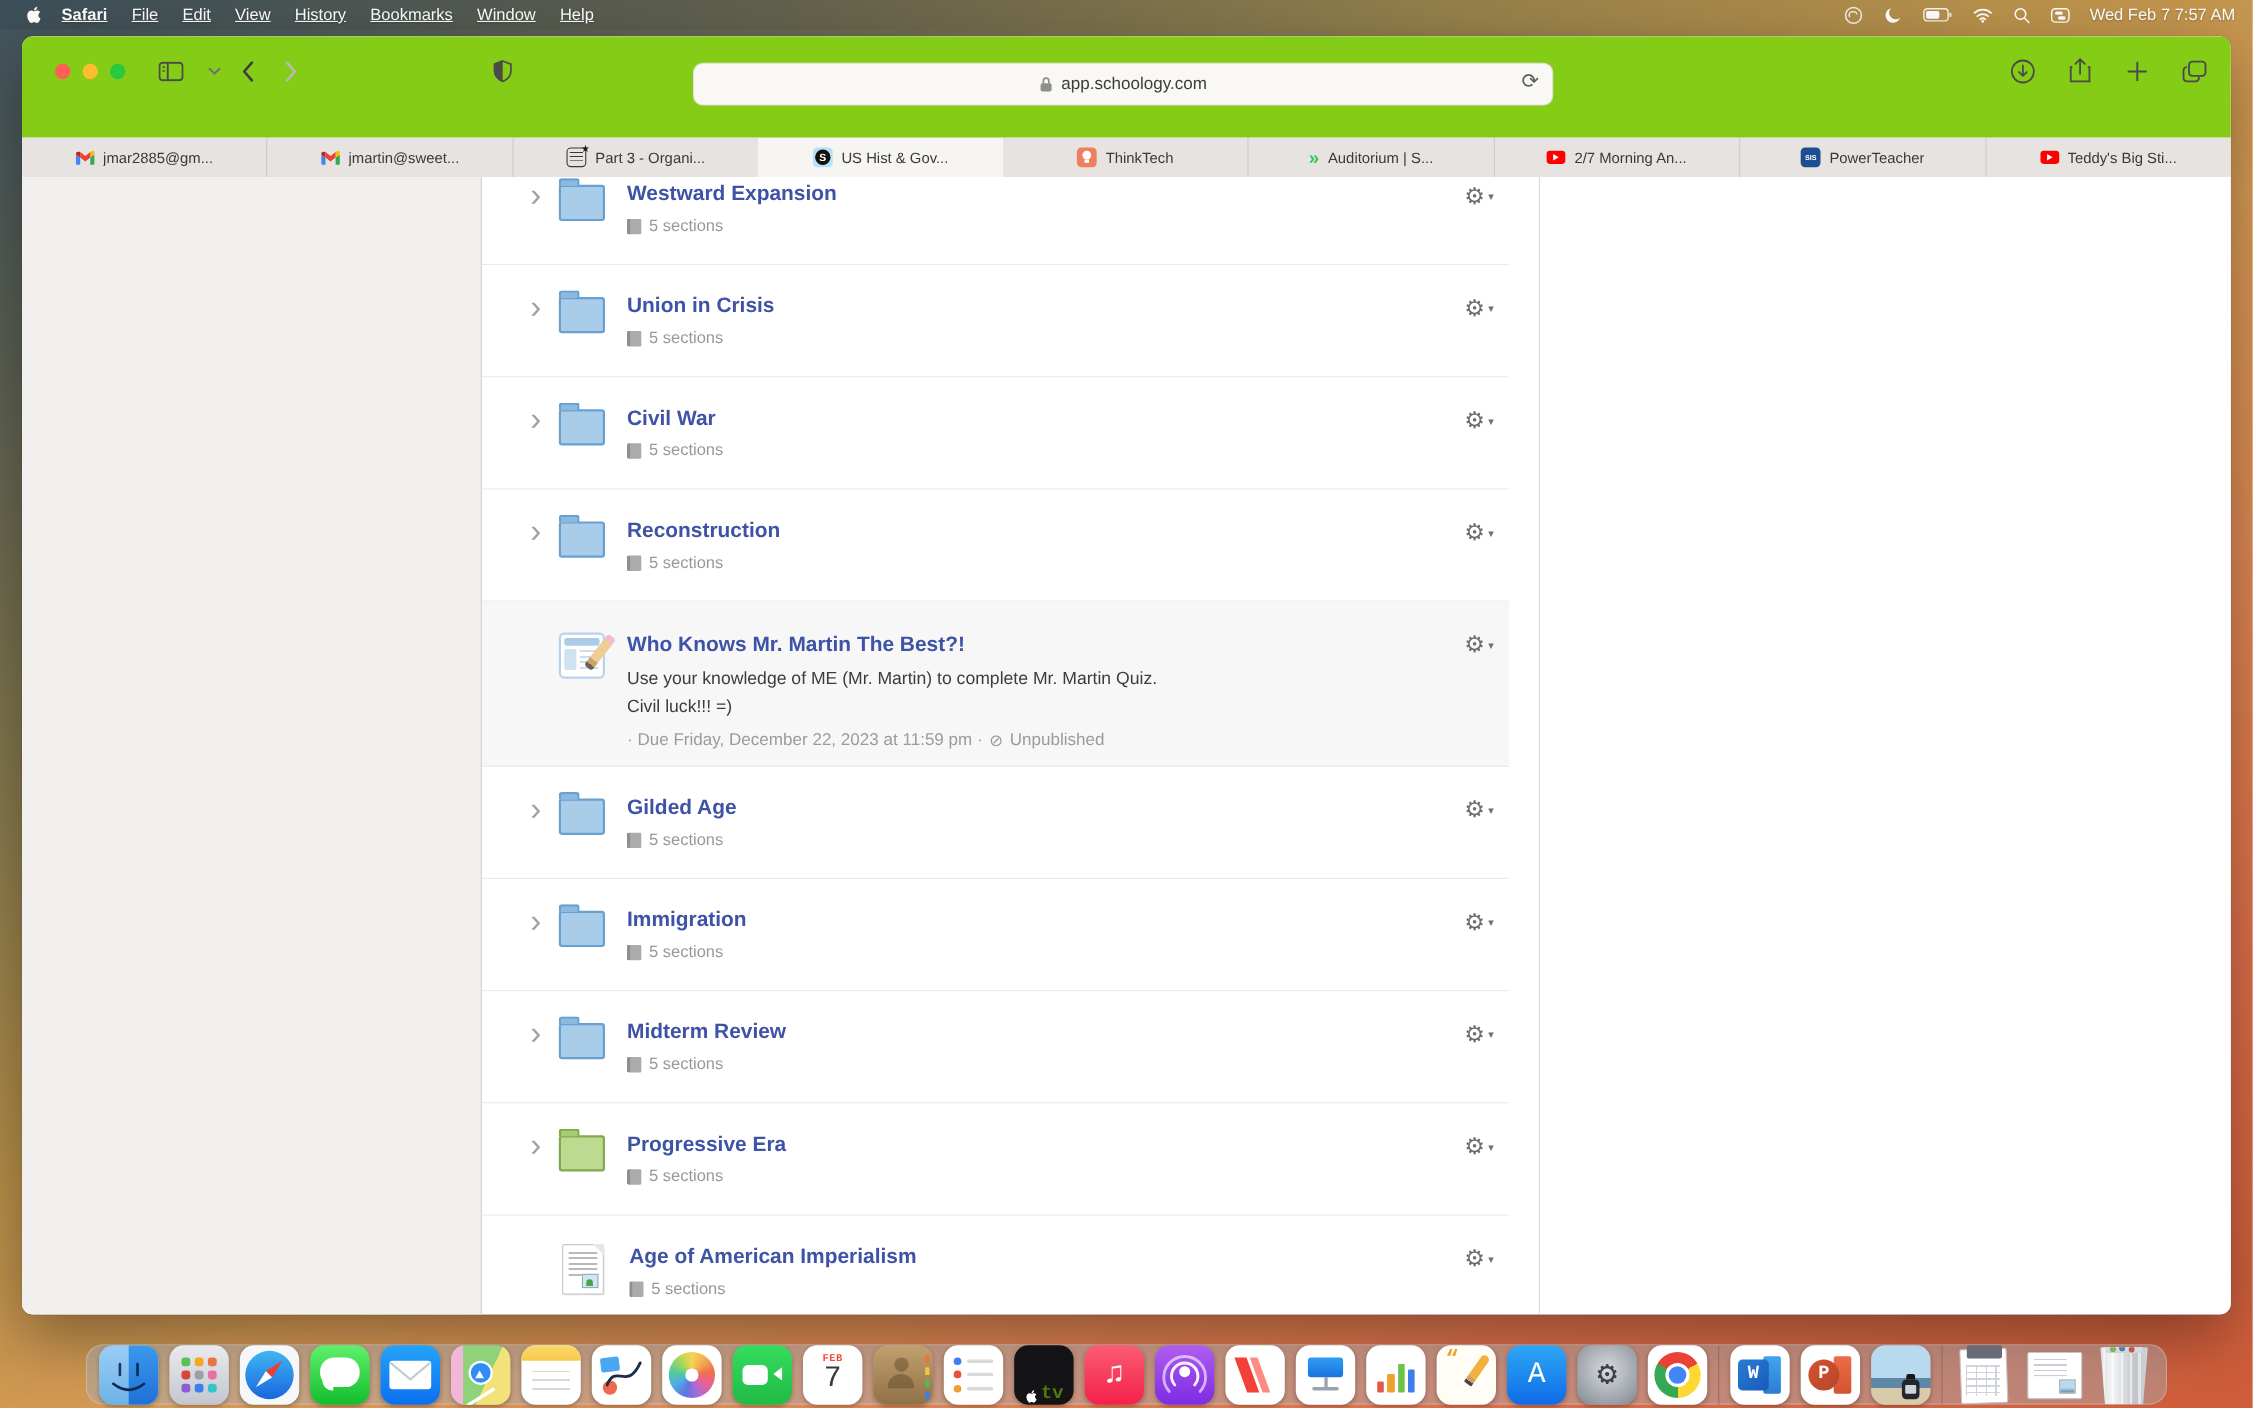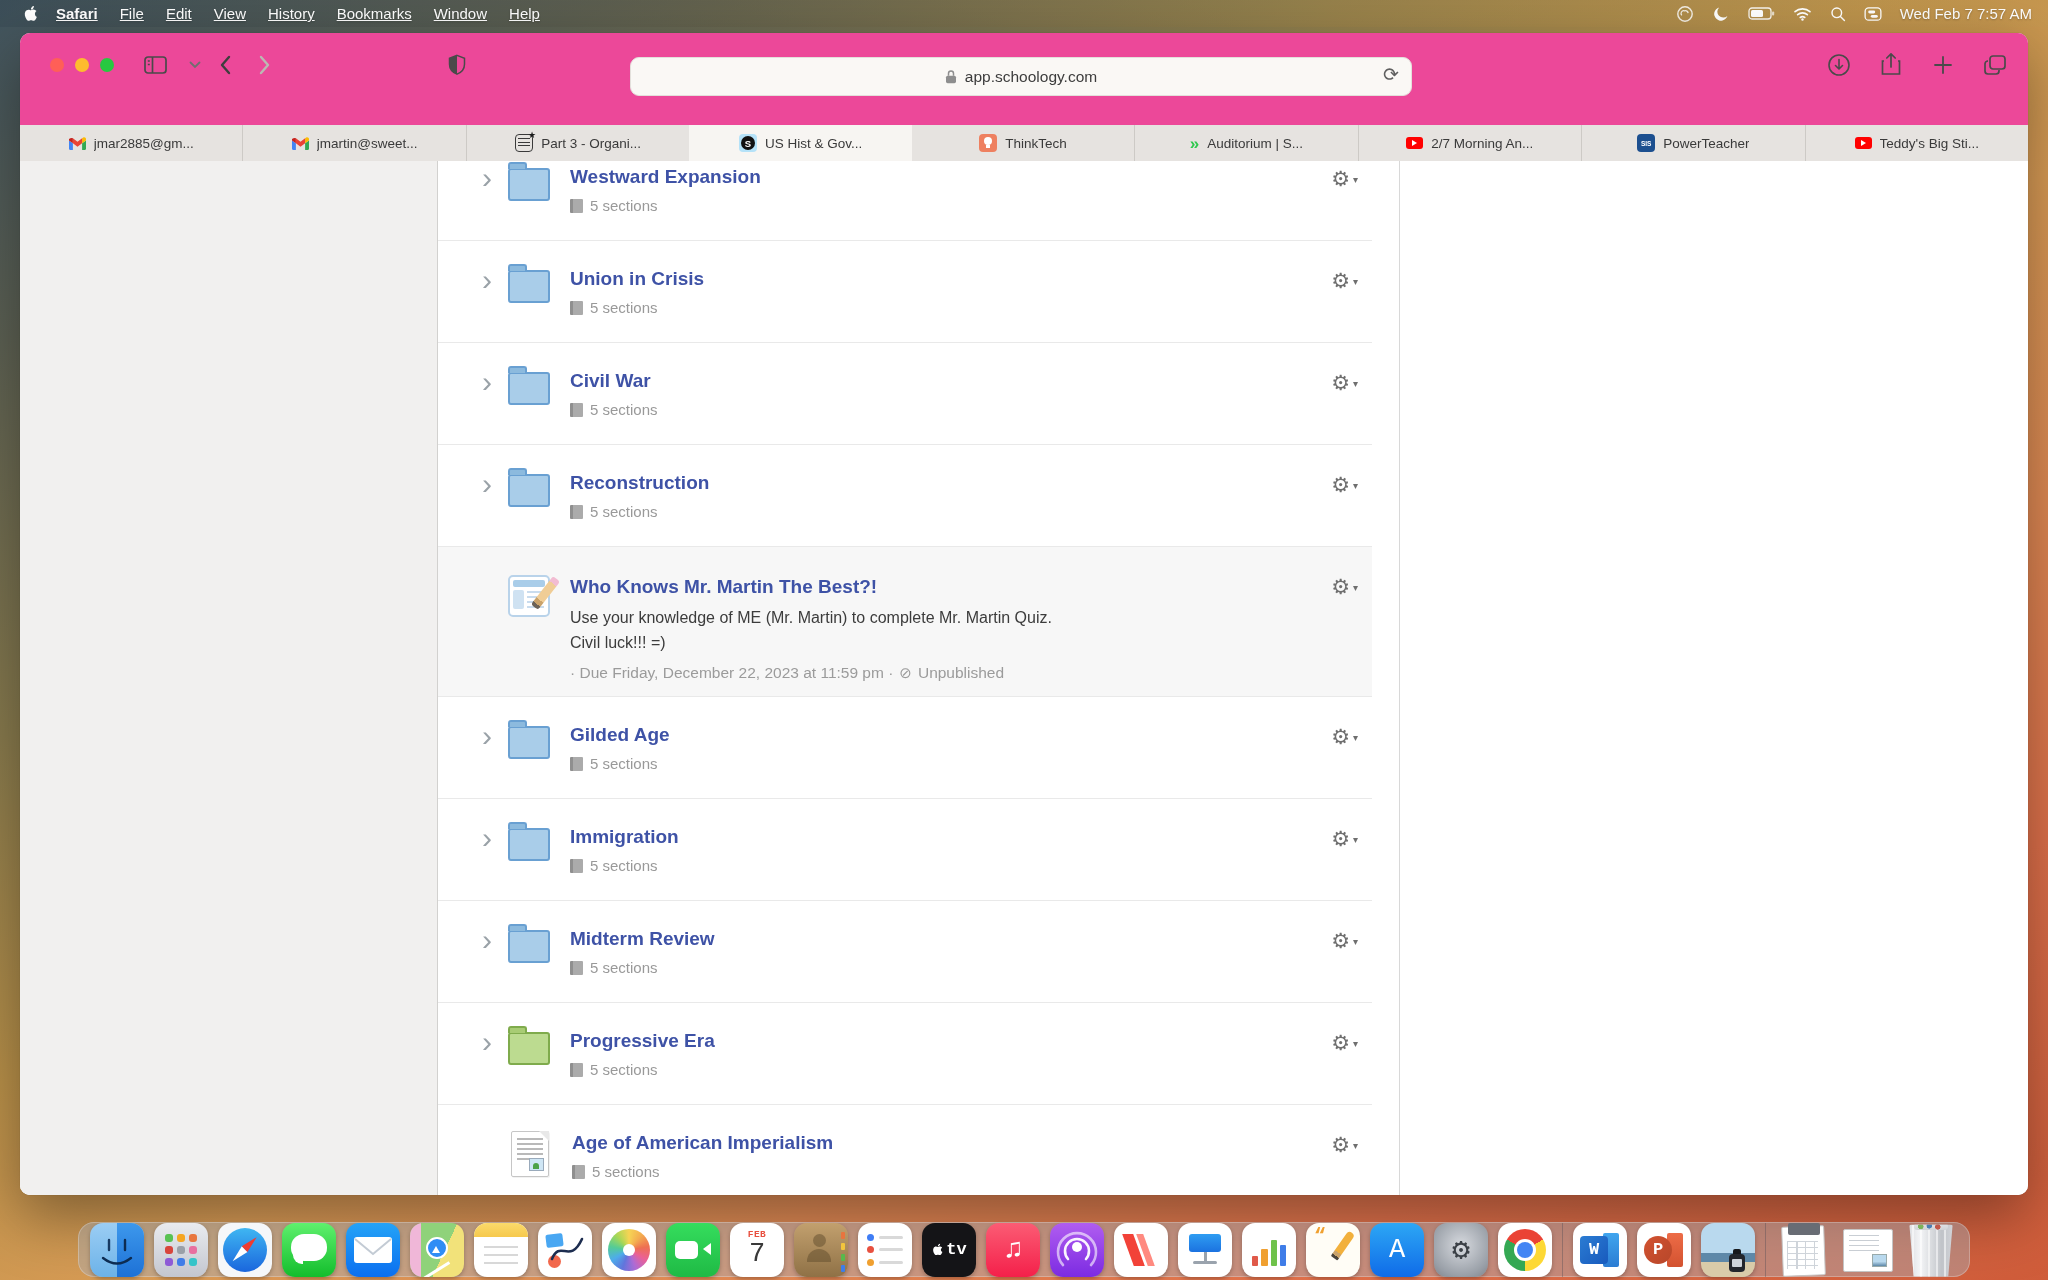--- a/index.html
+++ b/index.html
@@ -13,21 +13,21 @@
   .mb-left{display:flex;align-items:center;padding-left:14px;text-decoration:underline;}
   .mb-item{padding:0 11px;white-space:nowrap;}
   .mb-item.app{font-weight:700;}
   .mb-right{margin-left:auto;display:flex;align-items:center;gap:18px;padding-right:16px;}
   .mb-right svg{display:block;}
   .clock{font-size:15px;white-space:nowrap;}
   .apple{margin:0 6px 0 8px;display:flex;}
   
   .window{position:absolute;left:20px;right:20px;top:33px;bottom:85px;background:#fff;border-radius:10px;
     box-shadow:0 22px 60px rgba(0,0,0,.38),0 0 1px rgba(0,0,0,.3);overflow:hidden;display:flex;flex-direction:column;}
-  .toolbar{height:92px;background:#ec4899;position:relative;flex:none;}
+  .toolbar{height:92px;background:#84cc16;position:relative;flex:none;}
   .lights{position:absolute;left:30px;top:25px;display:flex;gap:11px;}
   .light{width:14px;height:14px;border-radius:50%;}
   .light.red{background:#ff5f57;}.light.yellow{background:#febc2e;}.light.green{background:#28c840;}
   .tb-ic{position:absolute;top:16px;display:flex;align-items:center;justify-content:center;width:34px;height:32px;}
   .urlbar{position:absolute;left:610px;top:24px;width:780px;height:37px;background:#faf8f5;border:1px solid #e3e0db;
     border-radius:9px;display:flex;align-items:center;justify-content:center;gap:8px;color:#3c3c3c;font-size:15.5px;}
   .urlbar .reload{position:absolute;right:12px;top:5px;font-size:19px;color:#5f5f5f;}
   
   .tabbar{height:36px;display:flex;background:#e6e3e0;flex:none;}
   .tab{flex:1;display:flex;align-items:center;justify-content:center;gap:8px;font-size:13.5px;color:#3a3a3a;
@@ -140,21 +140,21 @@
   .d-contacts{background:linear-gradient(180deg,#c2a06e,#8f7146);}
   .d-contacts i{position:absolute;left:50%;top:11px;width:13px;height:13px;margin-left:-8px;border-radius:50%;background:#5f4c2c;opacity:.5;}
   .d-contacts u{position:absolute;left:50%;top:26px;width:24px;height:13px;margin-left:-14px;border-radius:12px 12px 0 0;background:#5f4c2c;opacity:.5;}
   .d-contacts .ct{position:absolute;right:3px;top:9px;display:flex;flex-direction:column;gap:4px;}
   .d-contacts .ct b{width:4px;height:7px;border-radius:1px;}
   .d-reminders{background:#fff;}
   .d-reminders i{position:absolute;inset:11px 9px;display:flex;flex-direction:column;justify-content:space-between;}
   .d-reminders .rr{display:flex;align-items:center;gap:5px;}
   .d-reminders .rd{width:7px;height:7px;border-radius:50%;flex:none;}
   .d-reminders .rln{flex:1;height:3px;background:#d9d9d9;border-radius:2px;}
-  .d-tv{background:#141417;display:flex;align-items:center;justify-content:center;gap:2px;color:#ffffff;}
+  .d-tv{background:#141417;display:flex;align-items:flex-end;justify-content:center;gap:2px;color:#4d7c0f;}
   .d-tv .tvt{font-weight:700;font-size:17px;}
   .d-music{background:linear-gradient(180deg,#fb5c74,#f4204a);display:grid;place-items:center;color:#fff;font-size:27px;}
   .d-podcasts{background:linear-gradient(180deg,#b05df0,#7c2be2);}
   .d-podcasts svg{position:absolute;inset:0;}
   .d-news{background:#fff;overflow:hidden;}
   .d-news i{position:absolute;left:14px;top:11px;width:11px;height:32px;background:#f24238;transform:skewX(20deg);}
   .d-news u{position:absolute;left:28px;top:11px;width:7px;height:32px;background:#ff8a80;transform:skewX(20deg);}
   .d-keynote{background:#fff;}
   .d-keynote i{position:absolute;left:11px;top:11px;width:32px;height:18px;background:linear-gradient(180deg,#2f9df2,#1b72e0);border-radius:3px;}
   .d-keynote u{position:absolute;left:50%;top:29px;width:3px;height:9px;margin-left:-1.5px;background:#9aa3ad;}

